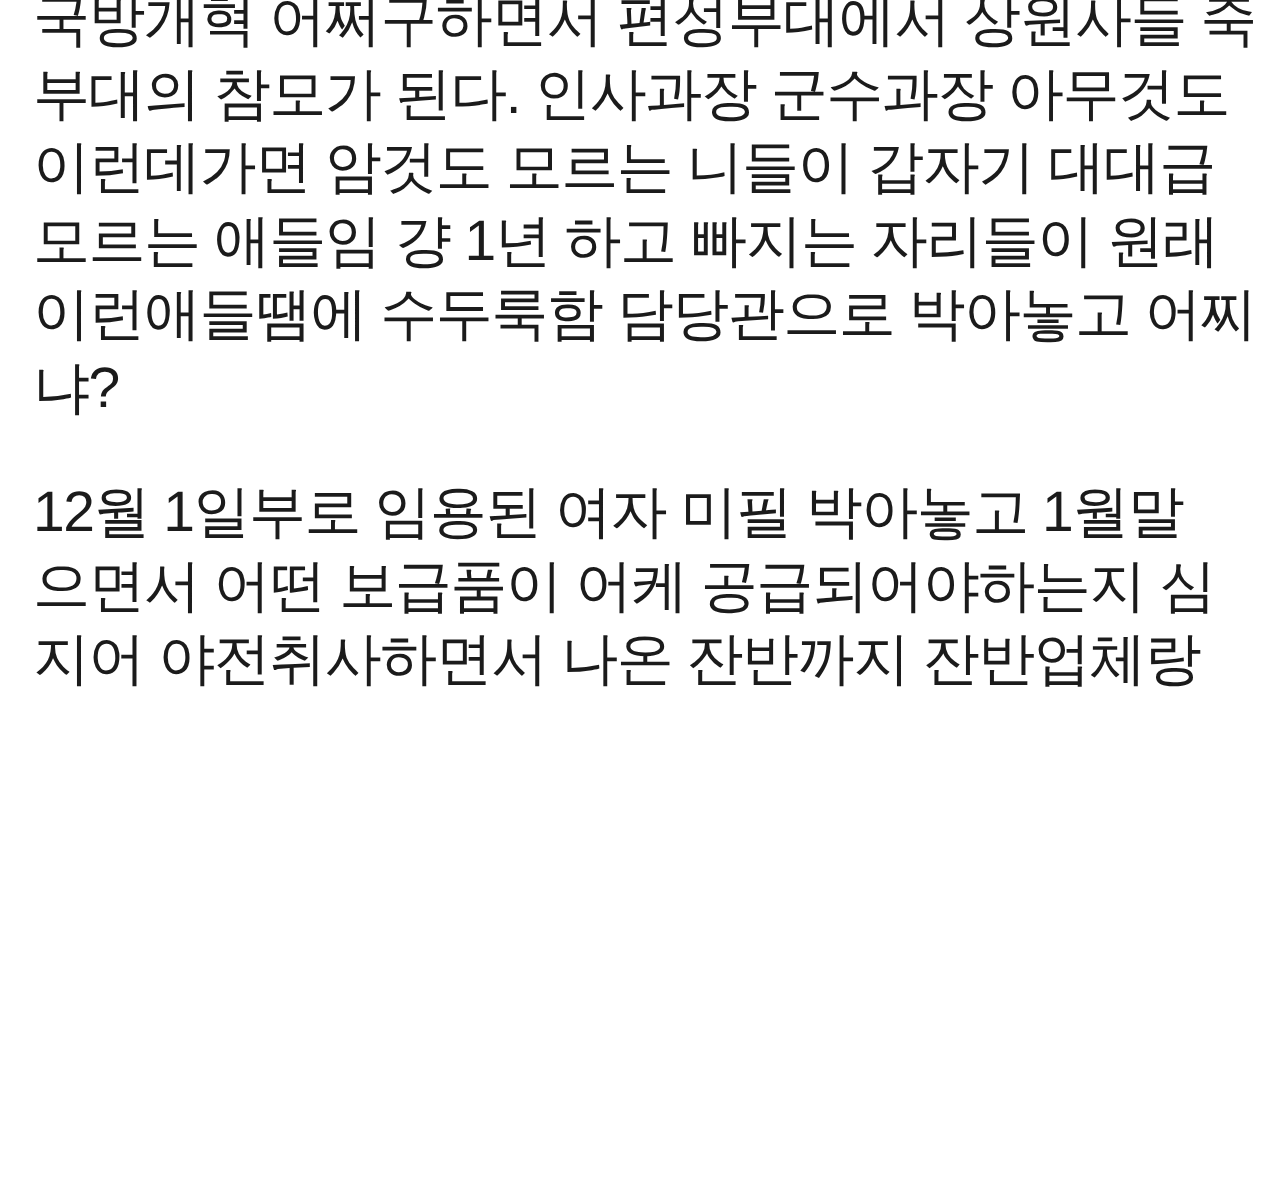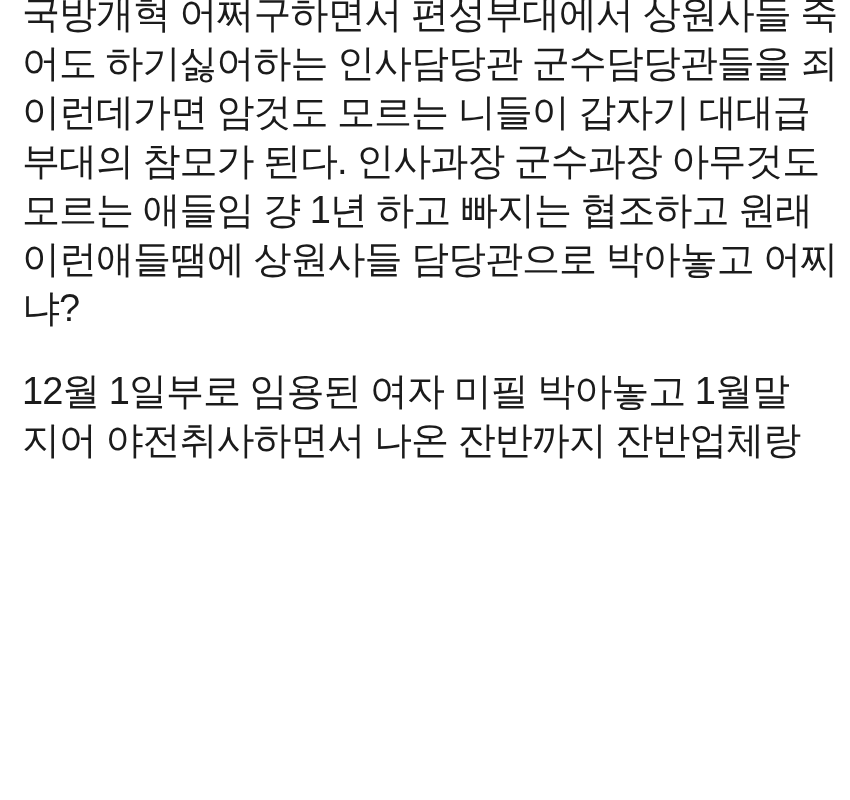--- a/index.html
+++ b/index.html
@@ -36,24 +36,24 @@
     overflow: hidden;
     height: 49px;
   }
 </style>
 </head>
 <body style="background: rgb(255, 255, 255);">
 
 <div class="post" style="color: rgb(27, 27, 27);">
   <div class="para para-1">
     <div class="line">국방개혁 어쩌구하면서 편성부대에서 상원사들 죽</div>
-    <div class="line">어도 하기싫어하는 인사담당관 군수담당관들을 죄</div>
+    <div class="line">부대의 참모가 된다. 인사과장 군수과장 아무것도</div>
     <div class="line">이런데가면 암것도 모르는 니들이 갑자기 대대급</div>
-    <div class="line">부대의 참모가 된다. 인사과장 군수과장 아무것도</div>
-    <div class="line">모르는 애들임 걍 1년 하고 빠지는 협조하고 원래</div>
-    <div class="line">이런애들땜에 상원사들 담당관으로 박아놓고 어찌</div>
+    <div class="line">모르는 애들임 걍 1년 하고 빠지는 자리들이 원래</div>
+    <div class="line">이런애들땜에 수두룩함 담당관으로 박아놓고 어찌</div>
     <div class="line">냐?</div>
   </div>
   <div class="para para-2">
     <div class="line">12월 1일부로 임용된 여자 미필 박아놓고 1월말</div>
+    <div class="line">으면서 어떤 보급품이 어케 공급되어야하는지 심</div>
     <div class="line">지어 야전취사하면서 나온 잔반까지 잔반업체랑</div>
   </div>
 </div>
 
 </body></html>

